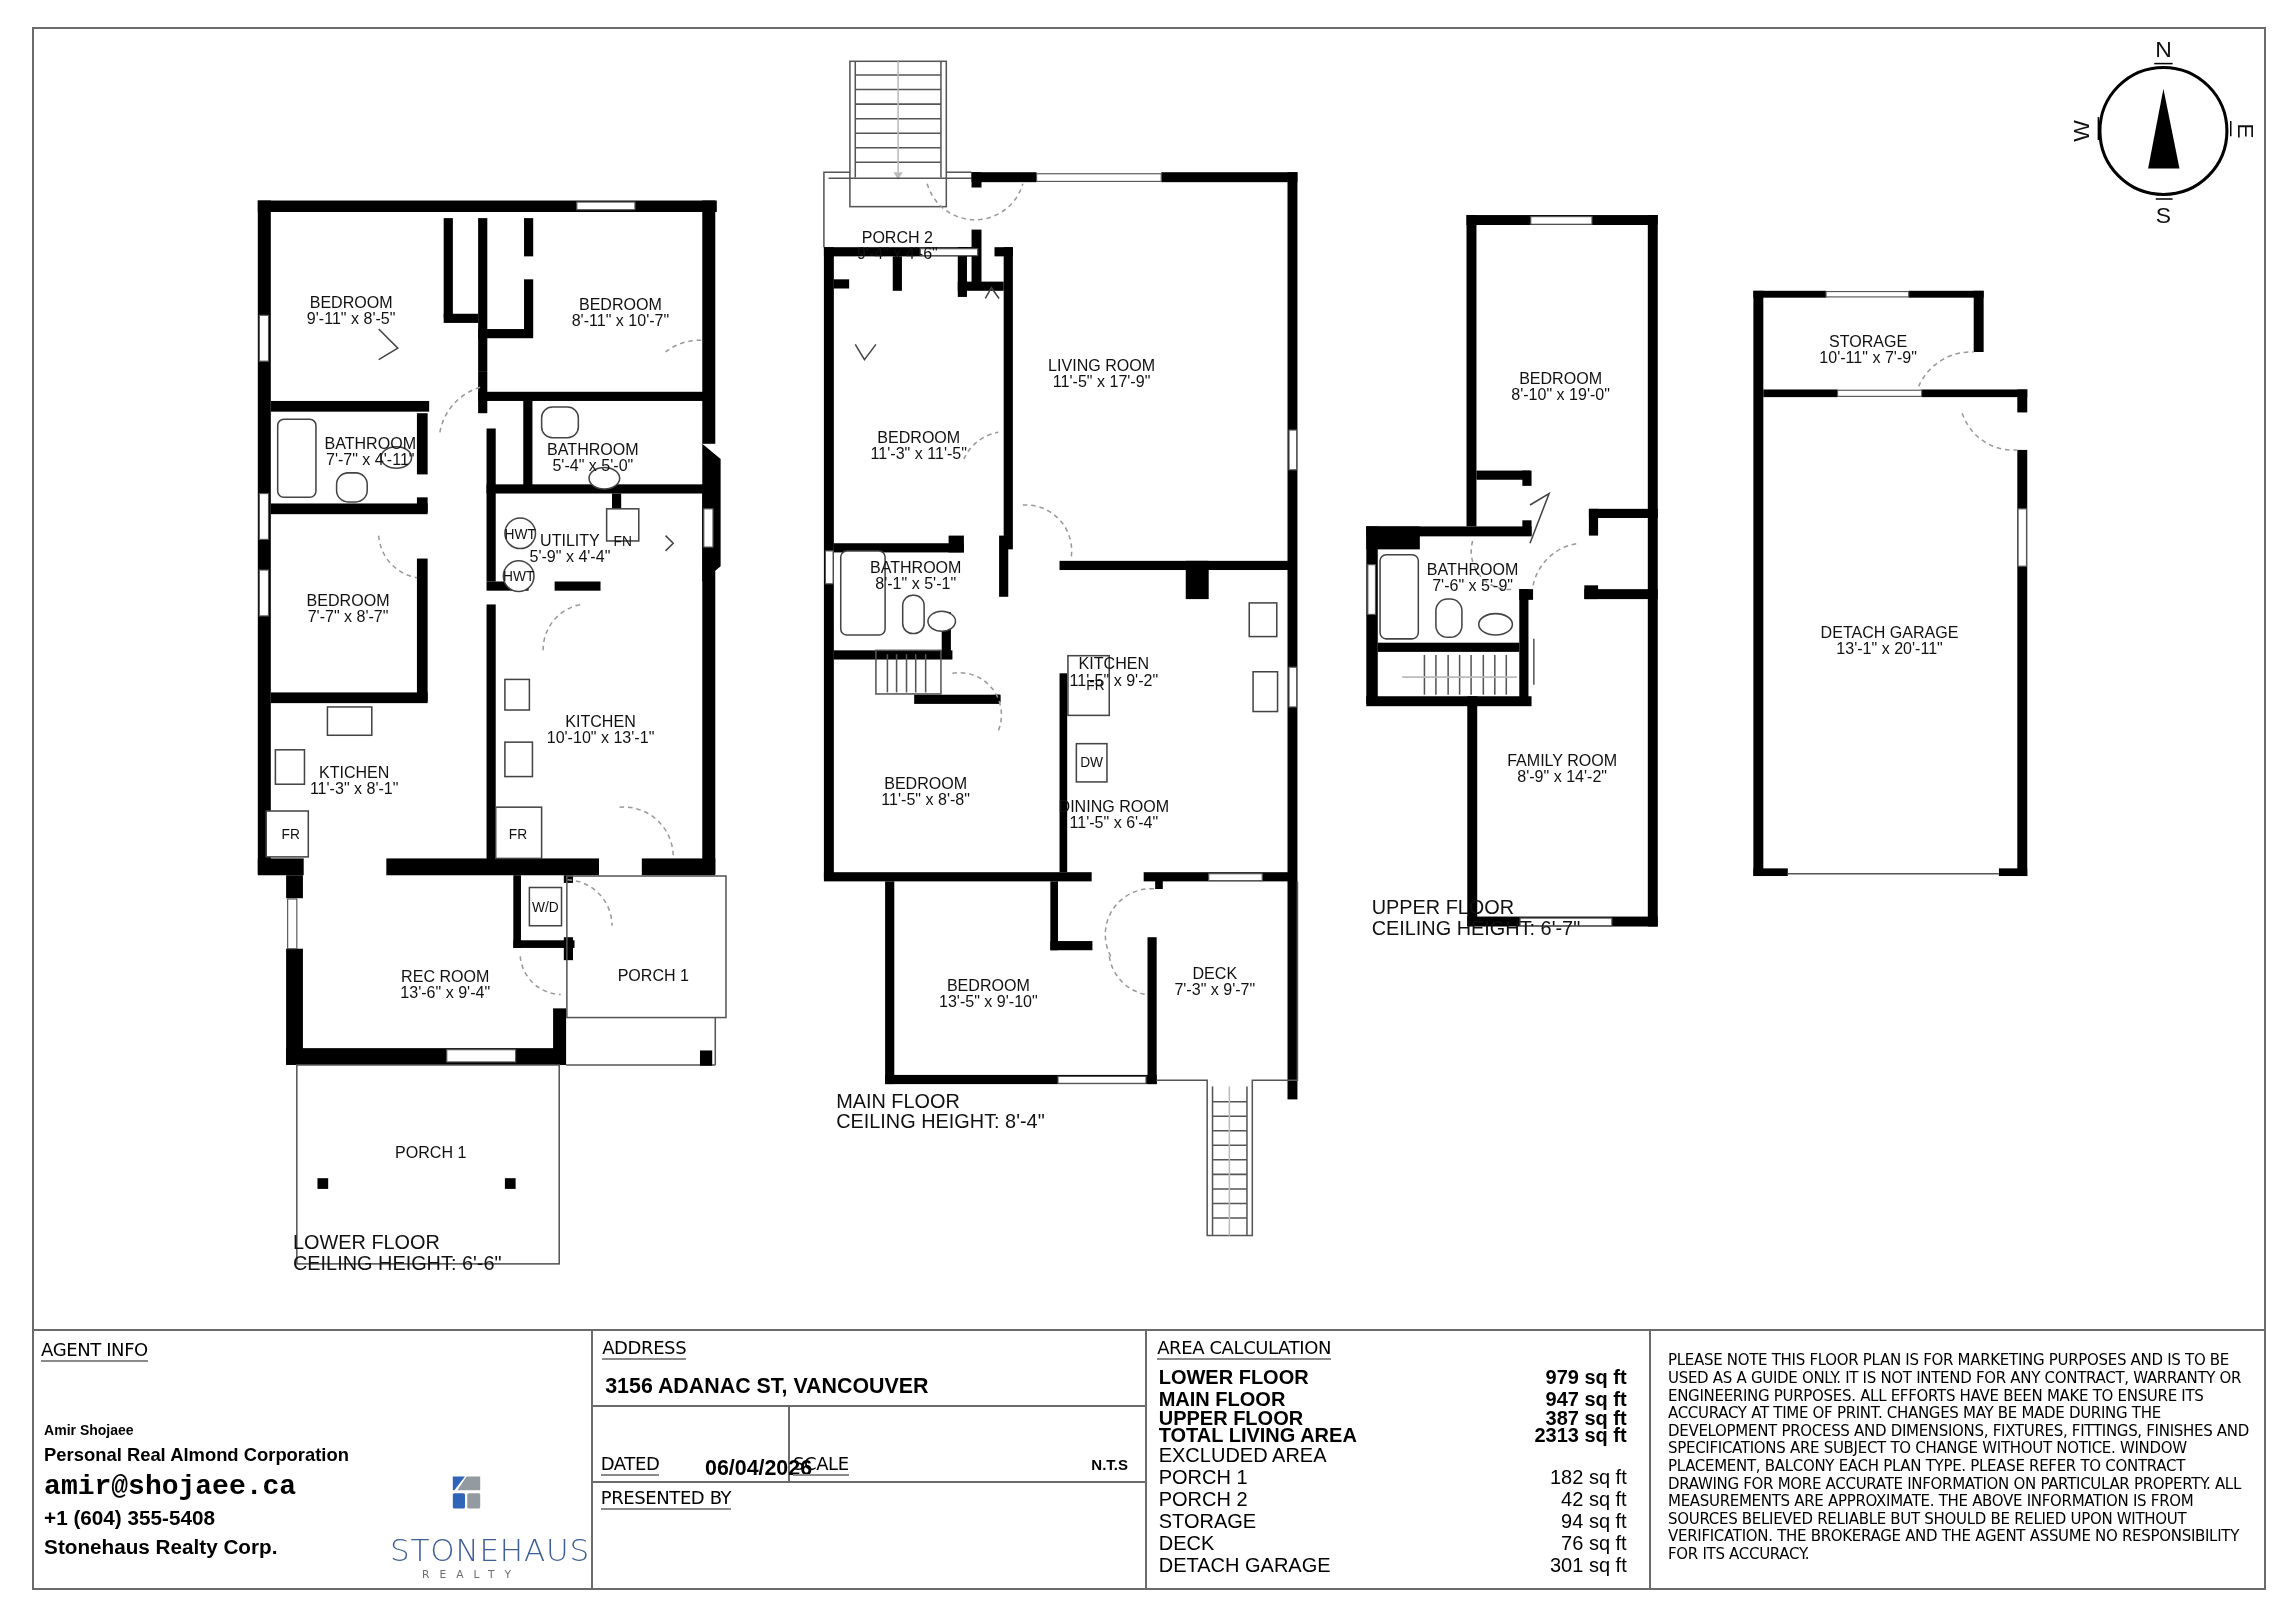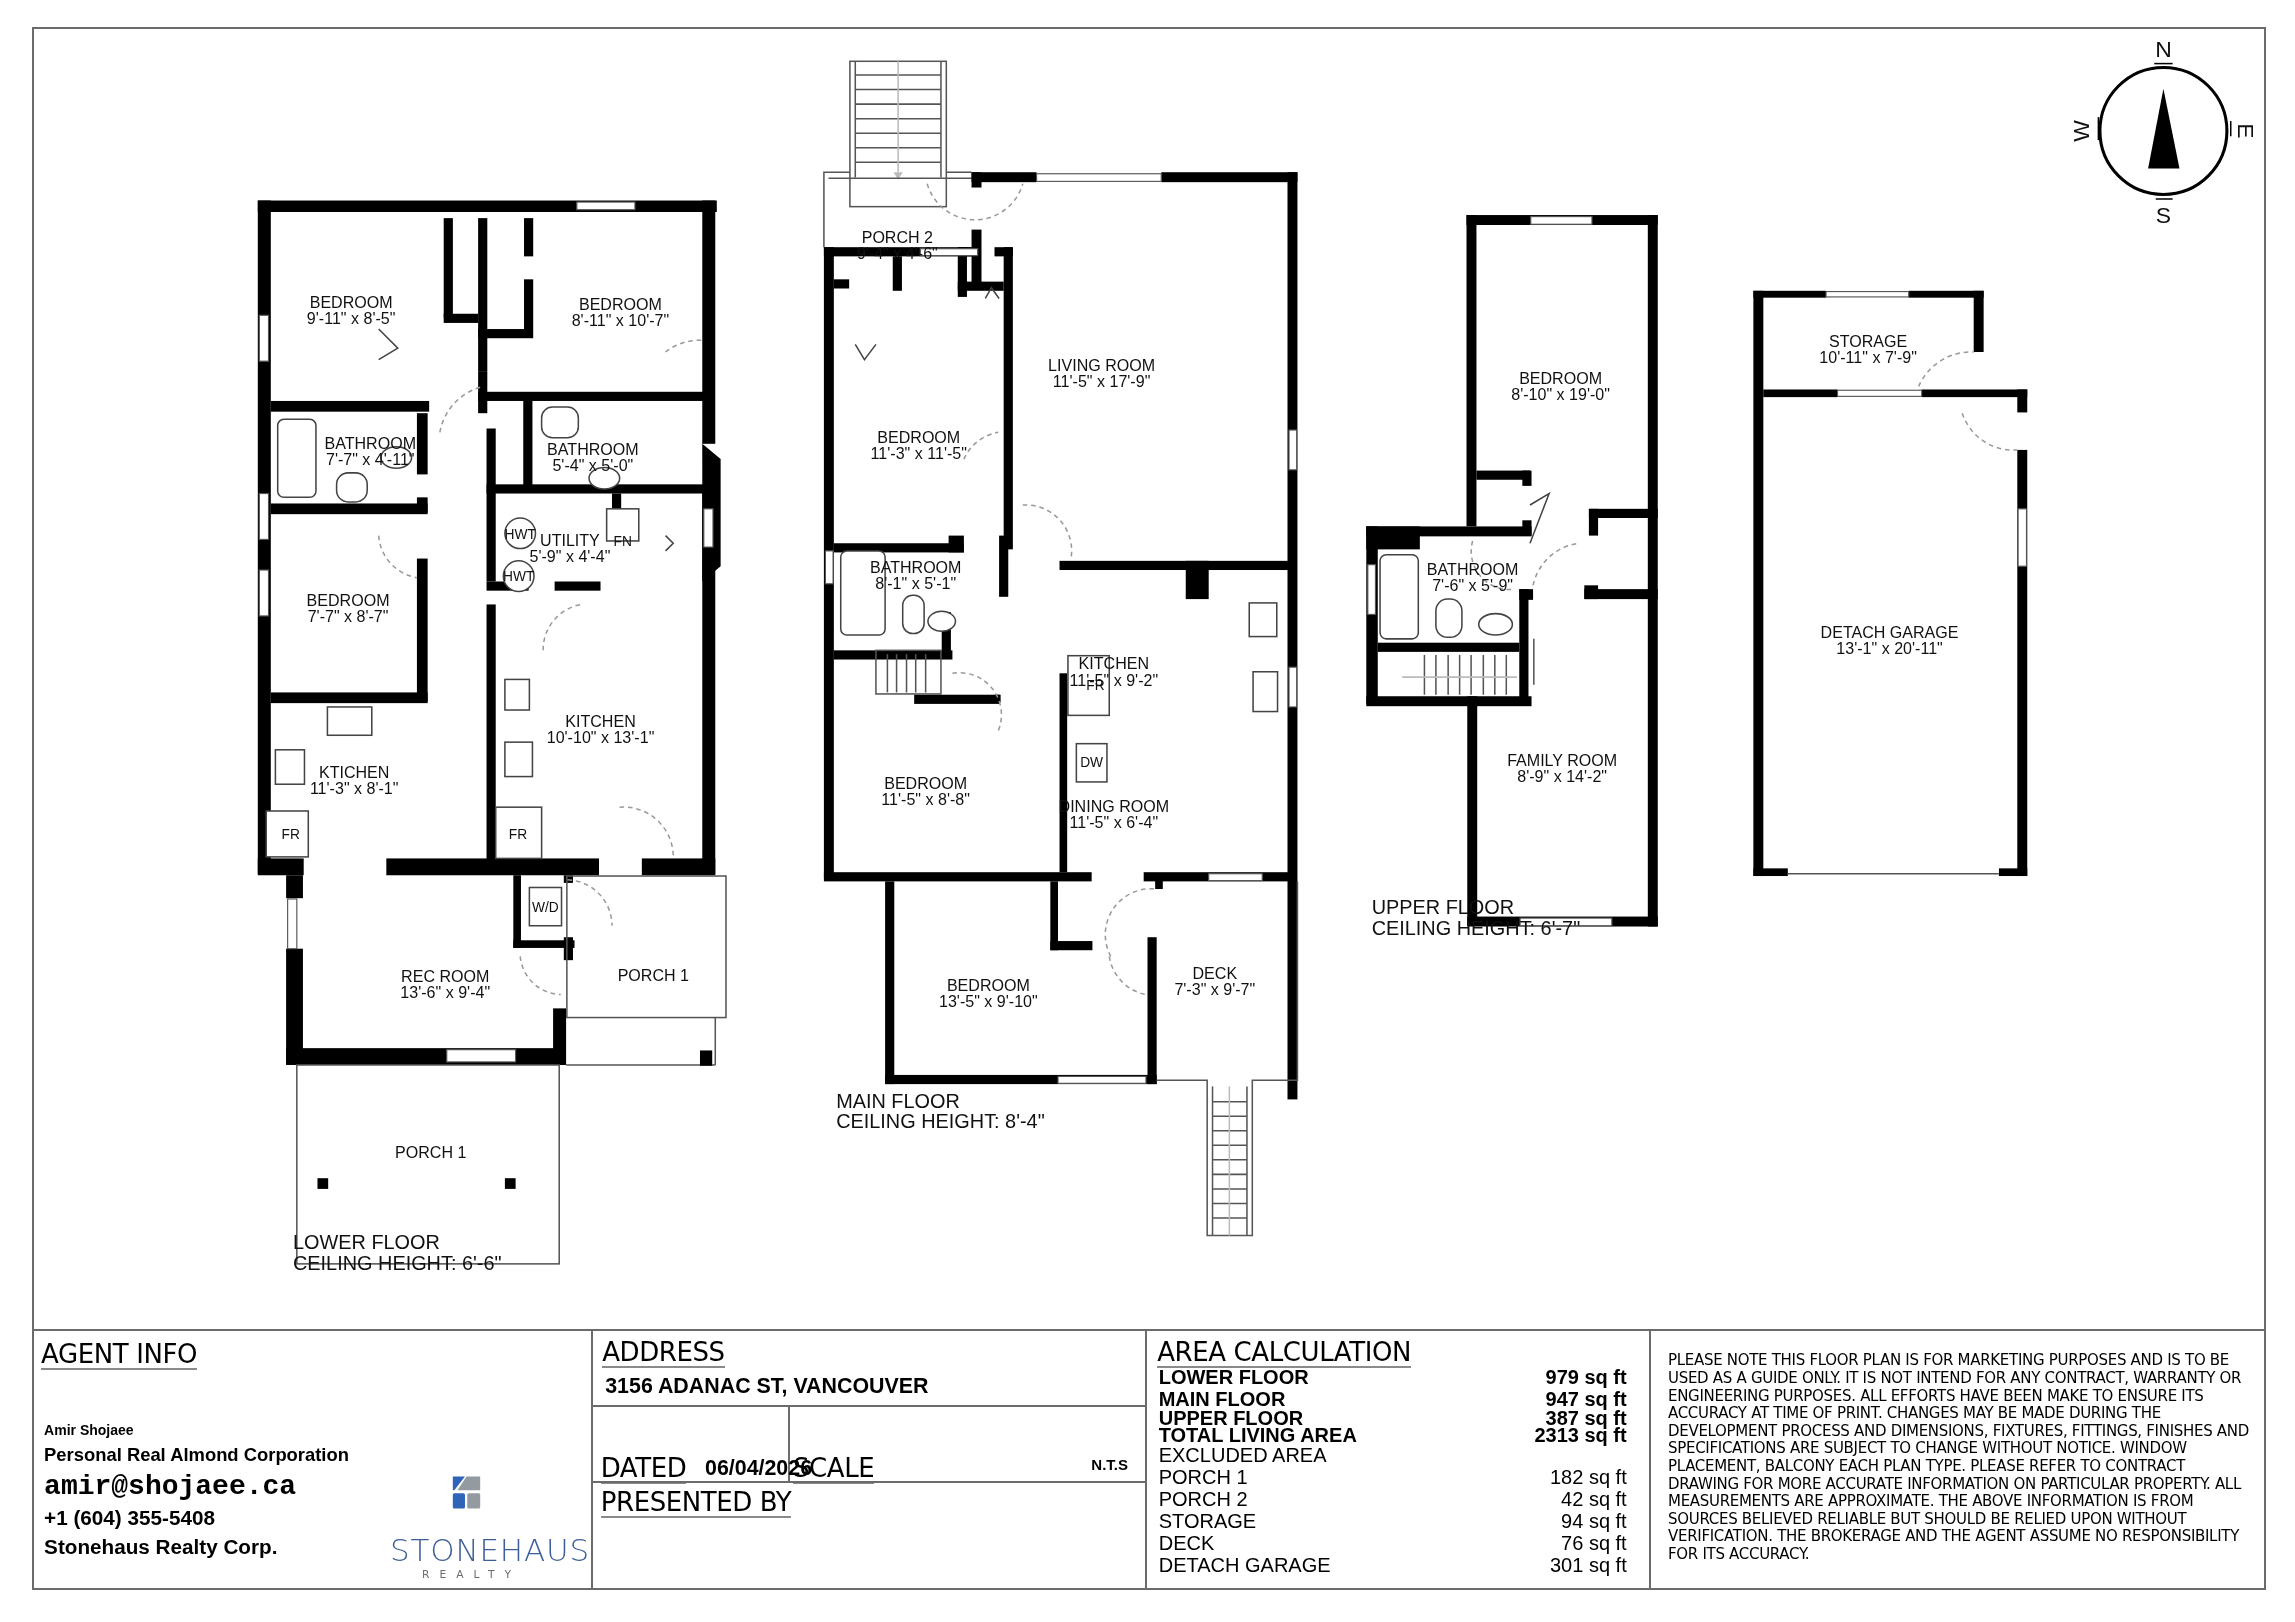--- a/index.html
+++ b/index.html
@@ -8,21 +8,21 @@
   .frame { position:absolute; left:32px; top:27px; width:2234px; height:1563px;
            border:2.3px solid #6b6b6b; box-sizing:border-box; }
   svg.plan { position:absolute; left:0; top:0; }
   svg text { font-family:"Liberation Sans", "DejaVu Sans", sans-serif; fill:#111; }
   .rl { font-size:21px; text-anchor:middle; }
   .fl { font-size:26px; }
   .fix { font-size:18px; text-anchor:middle; }
   .panel { position:absolute; top:1329px; height:261px; box-sizing:border-box;
            border-top:2.3px solid #6b6b6b; }
   .vdiv { position:absolute; top:1329px; width:2.3px; height:261px; background:#6b6b6b; }
-  .hdr { font-family:"DejaVu Sans", sans-serif; font-size:26px; letter-spacing:-0.4px;
+  .hdr { font-family:"DejaVu Sans", sans-serif; font-size:18px; letter-spacing:-0.4px;
          border-bottom:2.3px solid #8a8a8a; display:inline-block; line-height:1.05; }
   .agent { position:absolute; left:38px; width:551px; }
   .agent .lines { position:absolute; left:6.1px; top:89px; font-weight:bold; }
   .agent .name { font-size:14px; margin-bottom:6.1px; }
   .agent .corp { font-size:18.4px; margin-bottom:4.6px; }
   .agent .email { font-size:28px; margin-bottom:4.6px;font-family:Liberation Mono, monospace; }
   .agent .phone { font-size:20.7px; margin-bottom:4.6px; }
   .agent .firm { font-size:20.7px; }
   .stonehaus { position:absolute; left:352px; top:142px; width:153px; text-align:center; }
   .stonehaus .word { font-family:"DejaVu Sans", sans-serif; font-size:31px; color:#3d5f96;

